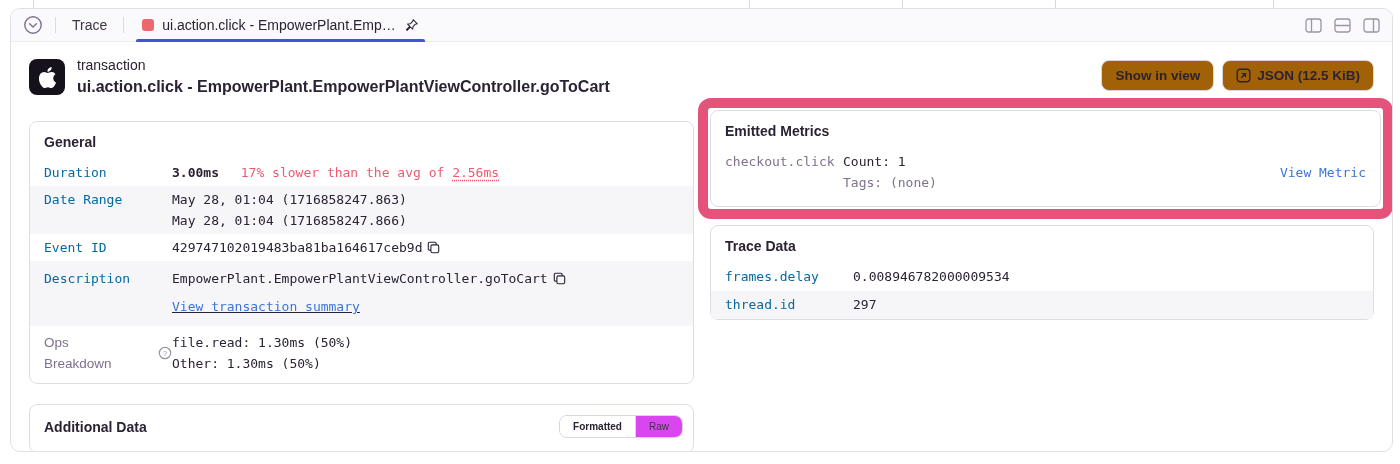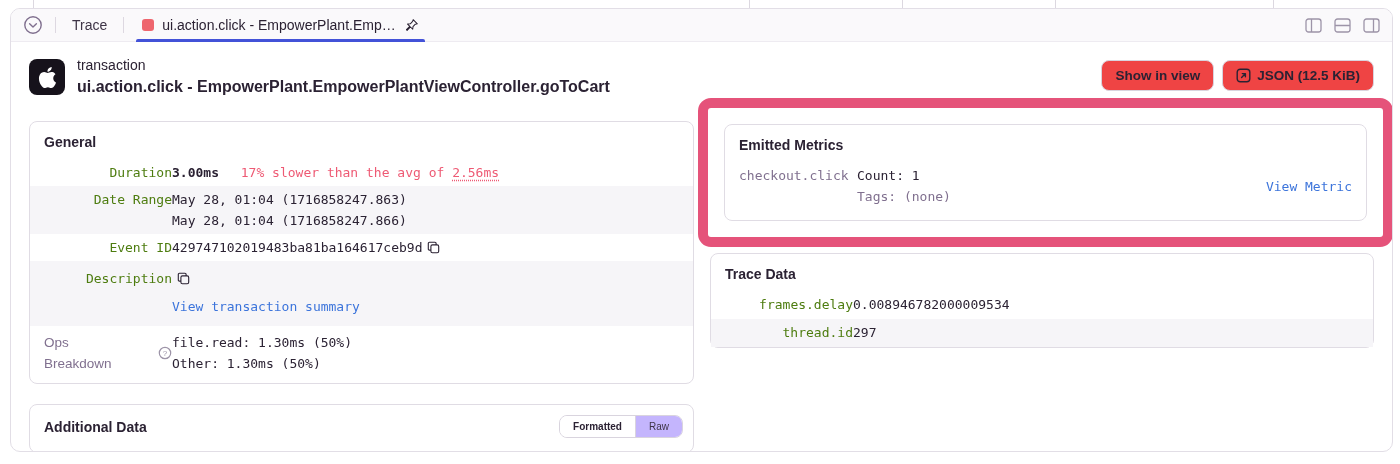--- a/index.html
+++ b/index.html
@@ -28,62 +28,62 @@
 
   
   .content { padding:14px 18px 0 18px; }
   .hdr { display:flex; align-items:flex-start; }
   .apple-badge { width:36px; height:36px; border-radius:8px; background:#16121b; display:flex; align-items:center; justify-content:center; flex:none; margin-top:3px; }
   .hdr-titles { margin-left:12px; }
   .hdr-type { font-size:14px; color:#2b2233; line-height:19px; }
   .hdr-title { font-size:16px; font-weight:700; line-height:23px; }
   .hdr-spacer { flex:1; }
   .hdr-btns { display:flex; gap:8px; margin-top:4px; }
-  .btn { display:flex; align-items:center; gap:6px; height:31px; padding:0 13px; background:#ef4444; border:1px solid #d9d4de;
+  .btn { display:flex; align-items:center; gap:6px; height:31px; padding:0 13px; background:#a16207; border:1px solid #d9d4de;
          border-radius:8px; font-size:13.5px; font-weight:700; color:#2b2233; font-family:"Liberation Sans",sans-serif; cursor:pointer; }
 
   .cols { display:flex; gap:16px; align-items:flex-start; margin-top:0; }
   .col-left { width:665px; flex:none; margin-top:23px; }
   .col-right { flex:1; min-width:0; }
 
   .card { border:1px solid #e0dce4; border-radius:8px; background:#fff; }
   .card-head { font-size:14px; font-weight:700; padding:12px 14px 9px 14px; }
 
   .kv { display:flex; padding:3px 14px; font-family:"DejaVu Sans Mono","Liberation Mono",monospace; font-size:13px; line-height:21px; }
   .kv.alt { background:#f6f5f8; }
-  .kv .k { width:128px; flex:none; color:#4d7c0f;text-align:right; }
+  .kv .k { width:128px; flex:none; color:#0369a1; }
   .kv .v { color:#2b2233; flex:1; min-width:0; }
   .k-sans { width:128px; flex:none; color:#80708f; font-family:"Liberation Sans",sans-serif; font-size:13.5px;
             display:flex; align-items:center; gap:20px; align-self:center; }
   .bold { font-weight:700; }
   .cmp { color:#ee5a74; margin-left:14px; }
   .cmp .dotted { text-decoration:underline dotted; text-underline-offset:3px; }
   .mono-link { color:#3c74db; cursor:pointer; text-decoration:none; }
   .num { color:#39429e; }
   .copy-ic { display:inline-flex; vertical-align:-2px; margin-left:5px; cursor:pointer; }
-  .line2 { margin-top:7px; }
+  .line2 { margin-top:7px;text-decoration:underline; }
   .pad-b { padding-bottom:9px; }
 
   
-  .pink-wrap { border:10px solid #e5537a; border-radius:13px; margin-left:-12px; margin-right:-19px; padding:16px; background:#fff; }
+  .pink-wrap { border:10px solid #e5537a; border-radius:13px; margin-left:-12px; margin-right:-19px; padding:2px; background:#fff; }
   .metrics-card { border:1px solid #e0dce4; border-radius:8px; background:#fff; }
   .metrics-row { display:flex; padding:3px 14px 13px 14px; font-family:"DejaVu Sans Mono","Liberation Mono",monospace; font-size:13px; line-height:21px; }
   .metrics-name { width:118px; flex:none; color:#80708f; }
   .metrics-mid .muted { color:#80708f; }
   .metrics-link { flex:1; text-align:right; align-self:center; }
 
   .trace-card { margin-top:6px; }
 
   
   .addl-card { margin-top:20px; }
   .addl-head { display:flex; align-items:center; justify-content:space-between; padding:10px 10px 8px 14px; }
   .addl-title { font-size:14px; font-weight:700; }
   .seg { display:flex; border:1px solid #d9d4de; border-radius:8px; overflow:hidden; font-size:10px; }
   .seg-on { padding:5px 13px; background:#fff; font-weight:700; cursor:pointer; }
-  .seg-off { padding:5px 13px; background:#c4b5fd; color:#3e3446; border-left:1px solid #d9d4de; cursor:pointer;text-align:center; }
+  .seg-off { padding:5px 13px; background:#d946ef; color:#3e3446; border-left:1px solid #d9d4de; cursor:pointer;text-align:center; }
 </style>
 </head>
 <body>
 
 <div class="stage">
 
   <div class="remnant">
     <i style="left:33px"></i>
       <i style="left:749px"></i>
       <i style="left:902px"></i>
@@ -197,21 +197,21 @@
                       <rect x="4.2" y="4.2" width="8.4" height="8.4" rx="1.6" fill="none" stroke="#2b2233" stroke-width="1.2"></rect>
                       <path d="M9.8 4.2V2.6a1.2 1.2 0 0 0-1.2-1.2H2.6a1.2 1.2 0 0 0-1.2 1.2v6a1.2 1.2 0 0 0 1.2 1.2h1.6" fill="none" stroke="#2b2233" stroke-width="1.2"></path>
                     </svg>
                   </span>
               </span>
             </div>
 
             <div class="kv alt pad-b" style="padding-top:7px">
               <span class="k">Description</span>
               <span class="v">
-                <div><span class="copy-ic">
+                <div><span>EmpowerPlant.EmpowerPlantViewController.goToCart</span><span class="copy-ic">
                       <svg width="13" height="13" viewBox="0 0 14 14">
                         <rect x="4.2" y="4.2" width="8.4" height="8.4" rx="1.6" fill="none" stroke="#2b2233" stroke-width="1.2"></rect>
                         <path d="M9.8 4.2V2.6a1.2 1.2 0 0 0-1.2-1.2H2.6a1.2 1.2 0 0 0-1.2 1.2v6a1.2 1.2 0 0 0 1.2 1.2h1.6" fill="none" stroke="#2b2233" stroke-width="1.2"></path>
                       </svg>
                     </span></div>
                 <div class="line2"><a class="mono-link">View transaction summary</a></div>
               </span>
             </div>
 
             <div class="kv pad-b" style="padding-top:6px">

